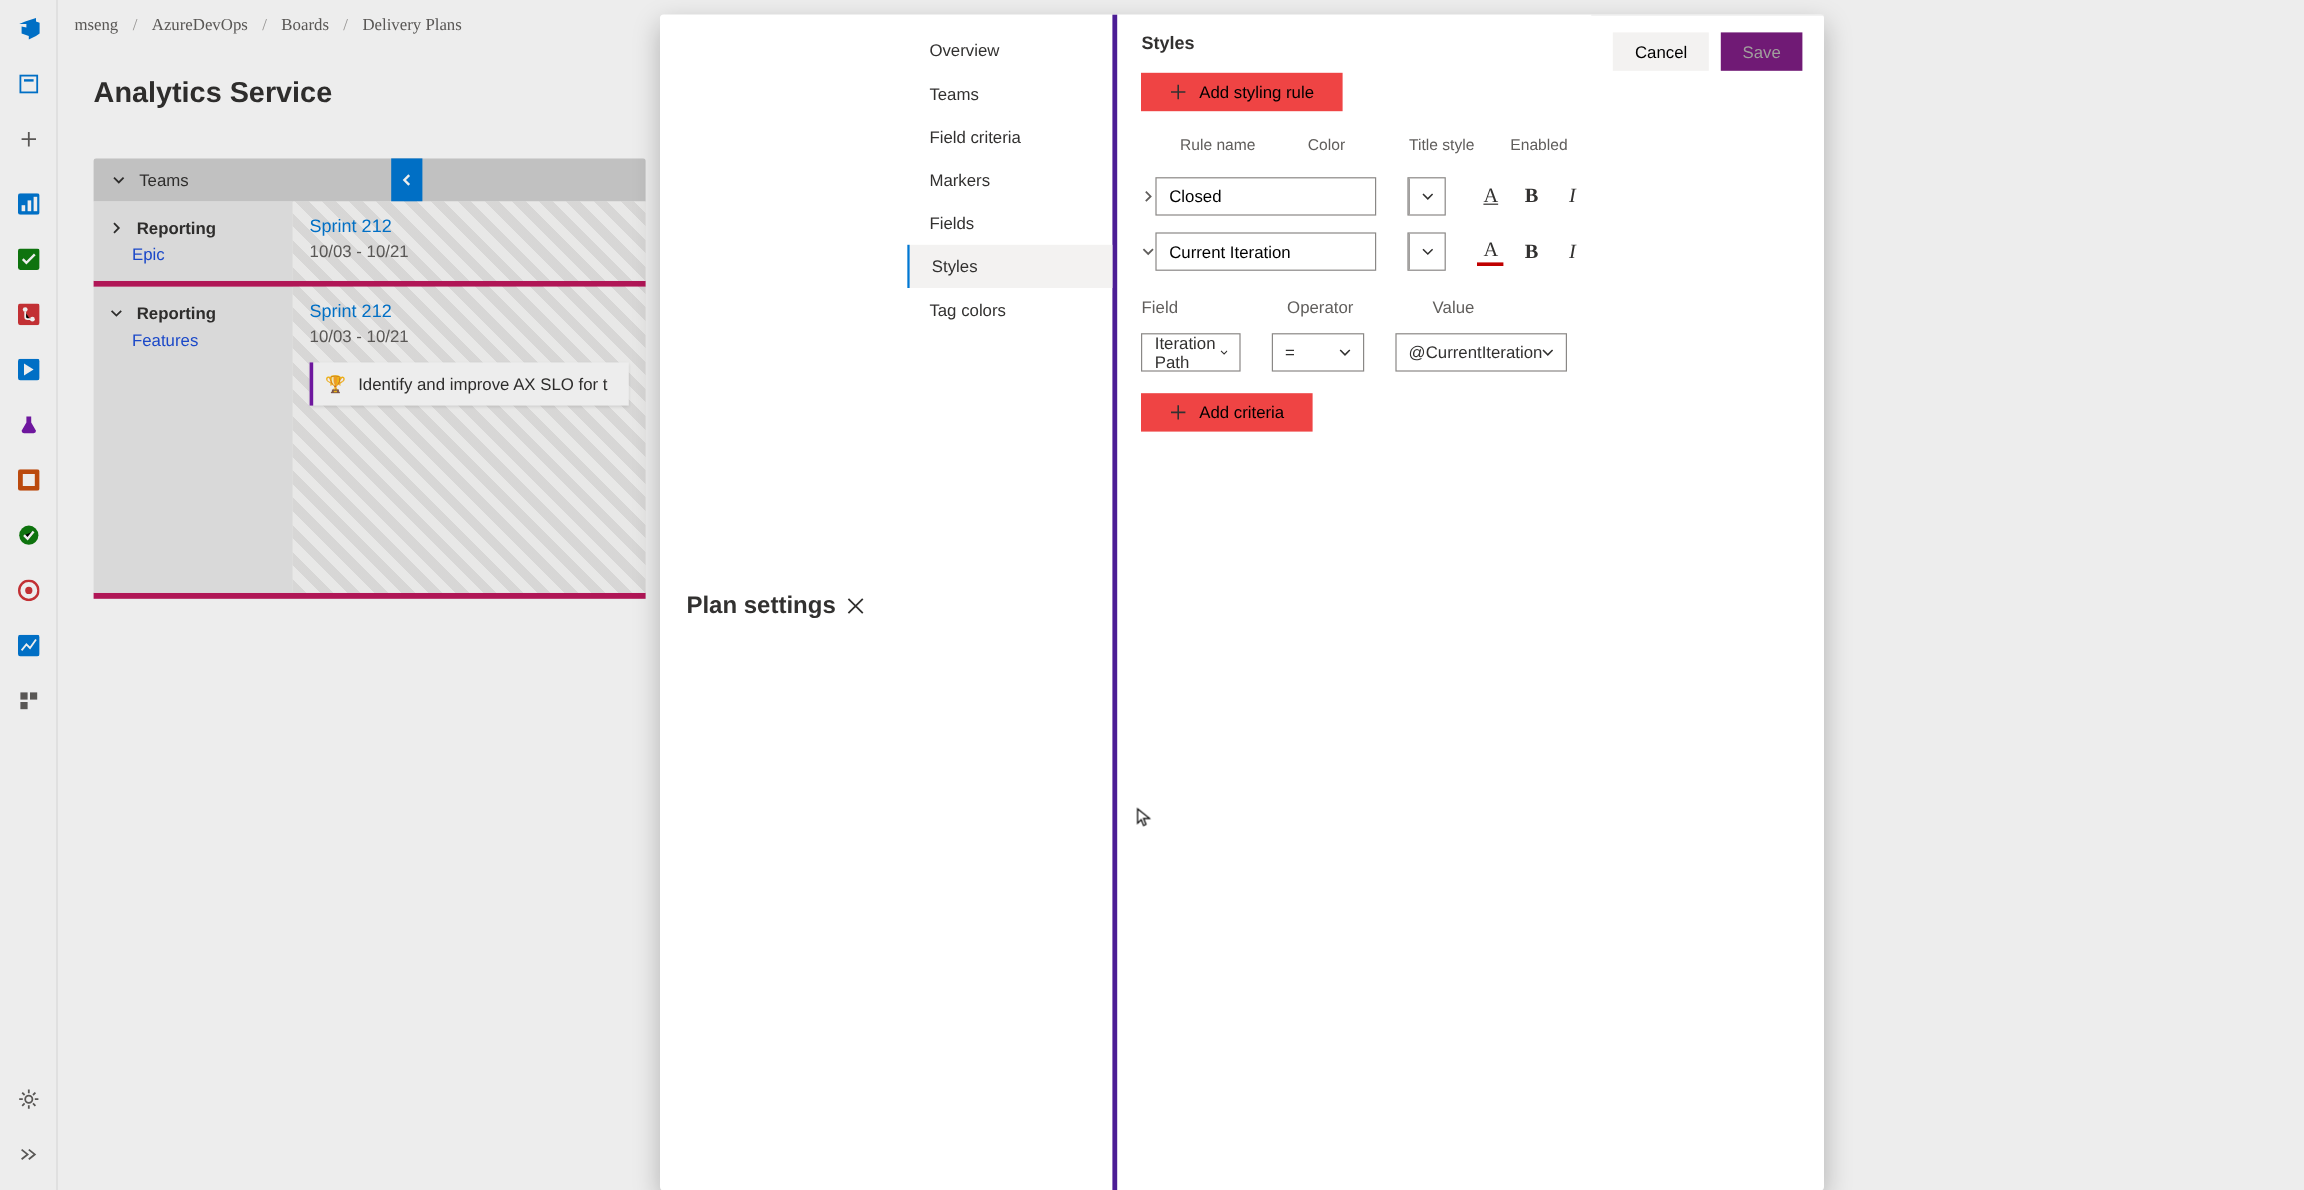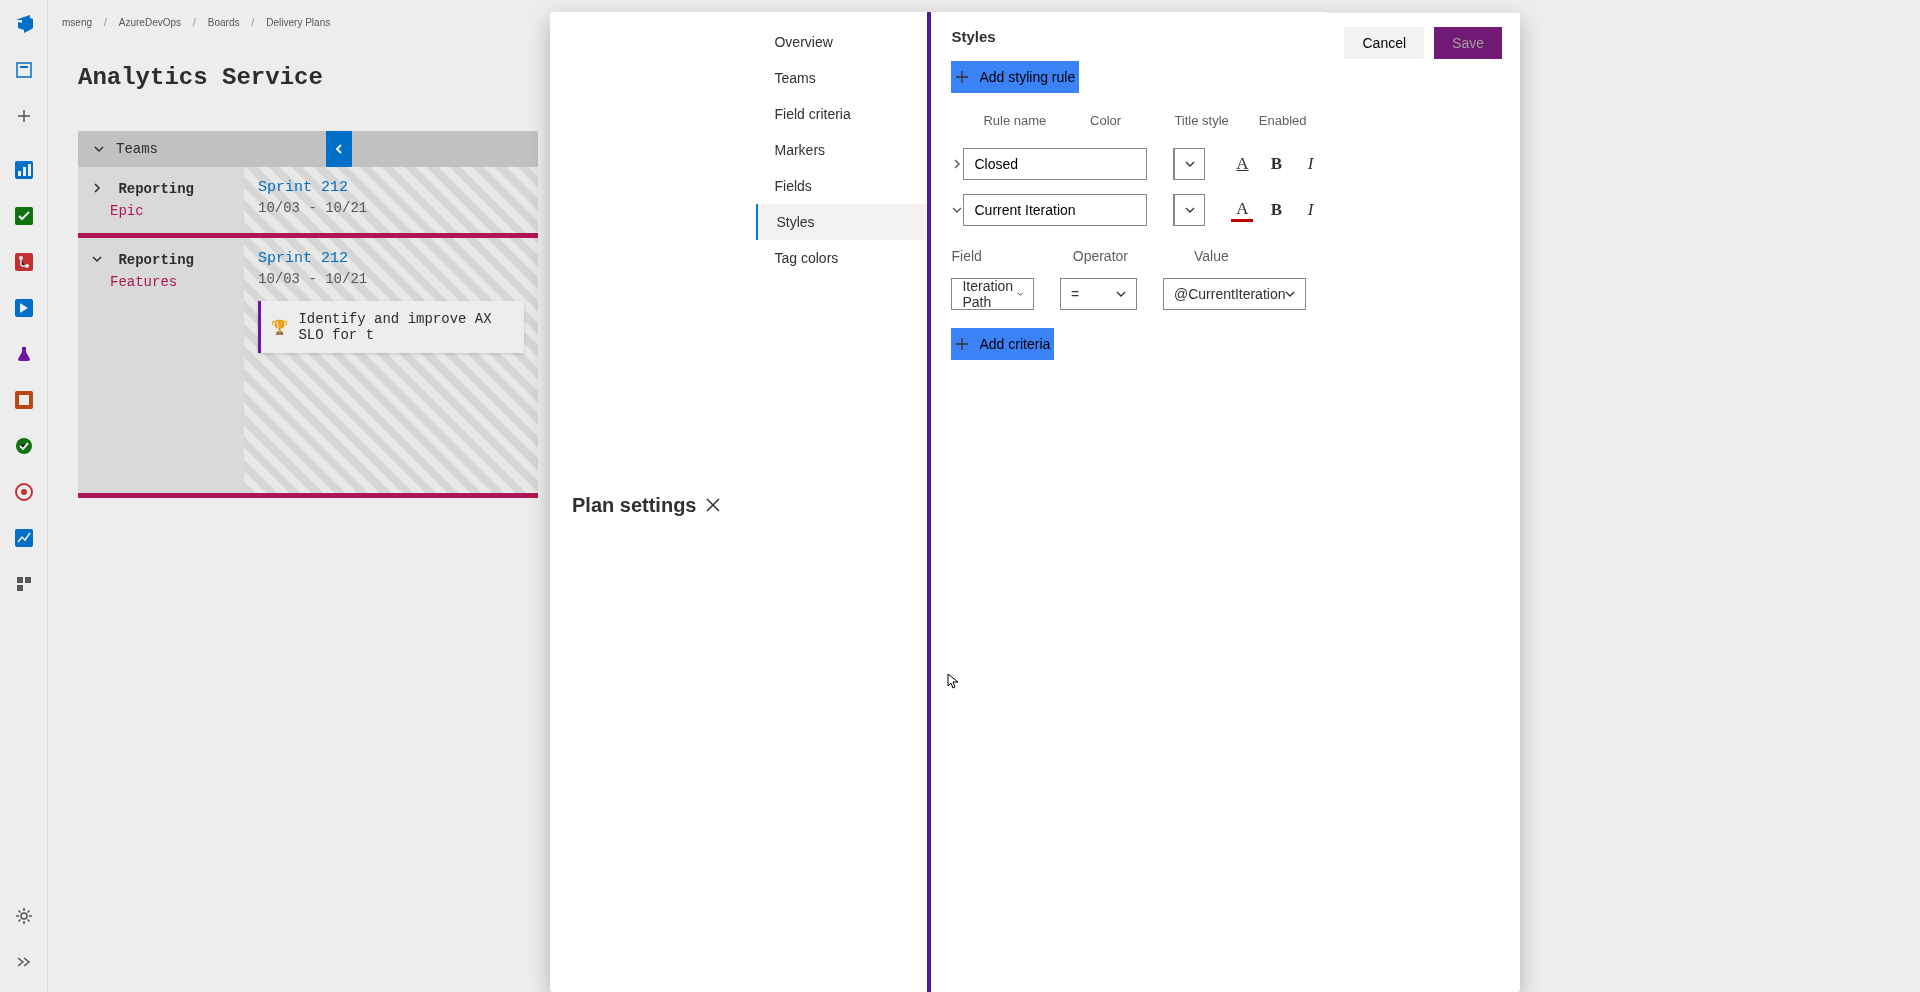--- a/index.html
+++ b/index.html
@@ -39,28 +39,28 @@
 .main {
   flex: 1;
   display: flex;
   flex-direction: column;
 }
 .topbar {
   height: 44px;
   display: flex;
   align-items: center;
   padding: 0 12px;
-  font-size: 10px;
+  font-size: 14px;
   color: #605e5c;
+  font-family: Liberation Serif, serif;
 }
 .topbar .crumb { padding: 0 2px; }
 .topbar .sep { padding: 0 10px; color: #a19f9d; }
 .content {
   padding: 20px 14px 0 30px;
-  font-family: Liberation Mono, monospace;
 }
 .page-title { font-size: 24px; font-weight: 600; margin-bottom: 28px; }
 .plan-body { padding-top: 12px; }
 .teams-header {
   display: flex;
   align-items: center;
   background: #d0d0d0;
   height: 36px;
   width: 460px;
   padding-left: 12px;
@@ -87,21 +87,21 @@
 .team-info {
   width: 166px;
   padding: 14px 12px;
   background: #eaeaea;
 }
 .team-info .chev {
   width: 14px; display:inline-flex; align-items:center; justify-content:center;
   margin-right: 6px;
 }
 .team-info .name { font-weight: 600; }
-.team-info .type { color: #be185d; margin-top: 6px; margin-left: 20px; }
+.team-info .type { color: #1d4ed8; margin-top: 6px; margin-left: 20px; }
 .sprint-area {
   flex: 1;
   padding: 12px 14px;
   background:
    repeating-linear-gradient(45deg, rgba(200,200,200,0.25) 0 8px, rgba(255,255,255,0.6) 8px 16px),
    #f3f2f1;
 }
 .sprint-title { color: #0078d4; font-size: 15px; }
 .sprint-dates { color: #605e5c; margin-top: 4px; }
 .card {
@@ -165,23 +165,23 @@
   padding: 16px 20px;
   overflow: auto;
 }
 .section-title { font-weight: 600; font-size: 15px; }
 .section-desc { color: #605e5c; margin-top: 10px; font-size: 15px; line-height: 1.4;}
 .add-btn {
   margin-top: 16px;
   display: inline-flex;
   align-items: center;
   gap: 10px;
-  background: #3b82f6;
+  background: #ef4444;
   border: none;
-  padding: 8px 4px;
+  padding: 8px 24px;
   font-size: 14px;
   cursor: pointer;
 }
 .columns-header {
   display: flex;
   color: #605e5c;
   font-size: 13px;
   margin-top: 20px;
   padding-bottom: 6px;
 }

